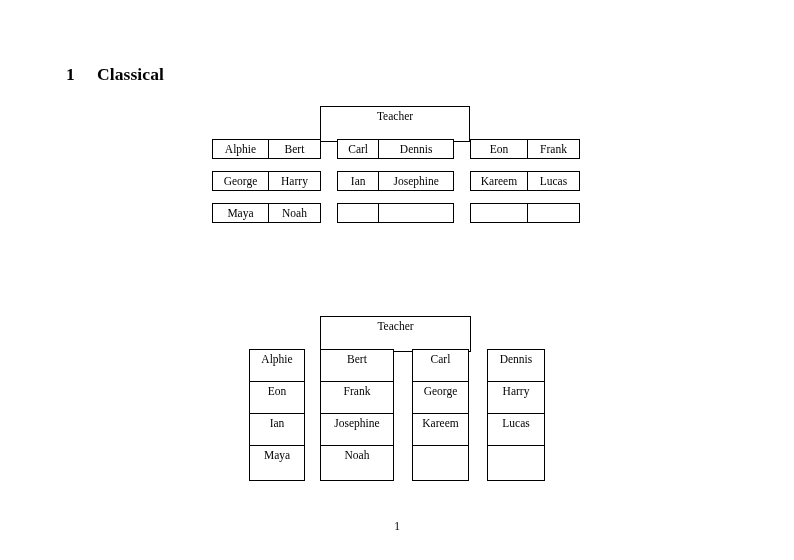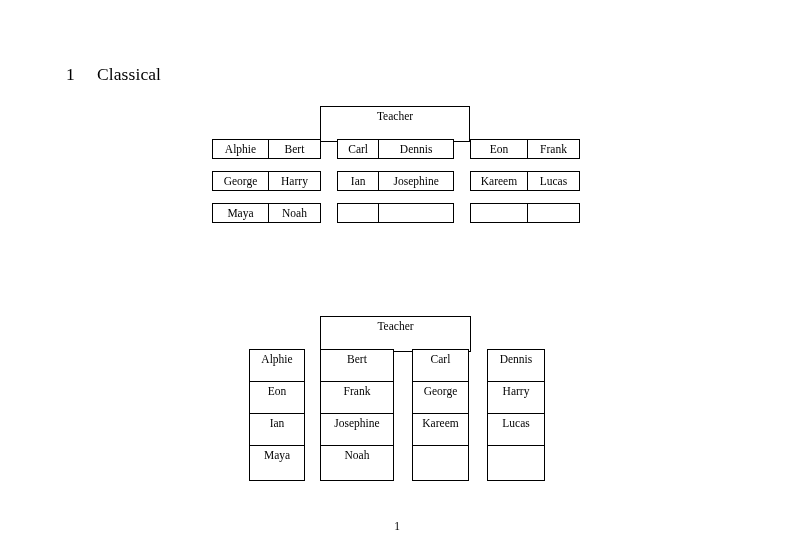--- a/index.html
+++ b/index.html
@@ -18,21 +18,21 @@
 
   .page {
     position: absolute;
     inset: 0;
   }
 
   
   .section-heading {
     position: absolute;
     font-size: 17.5px;
-    font-weight: normal;
+    font-weight: bold;
     letter-spacing: 0.1px;
     white-space: nowrap;
   }
   .section-heading .sec-num {
     display: inline-block;
     width: 31px;
   }
   #heading-classical   { left: 66px; top: 64px; }
   #heading-distributed { left: 66px; top: 275px; }
 

